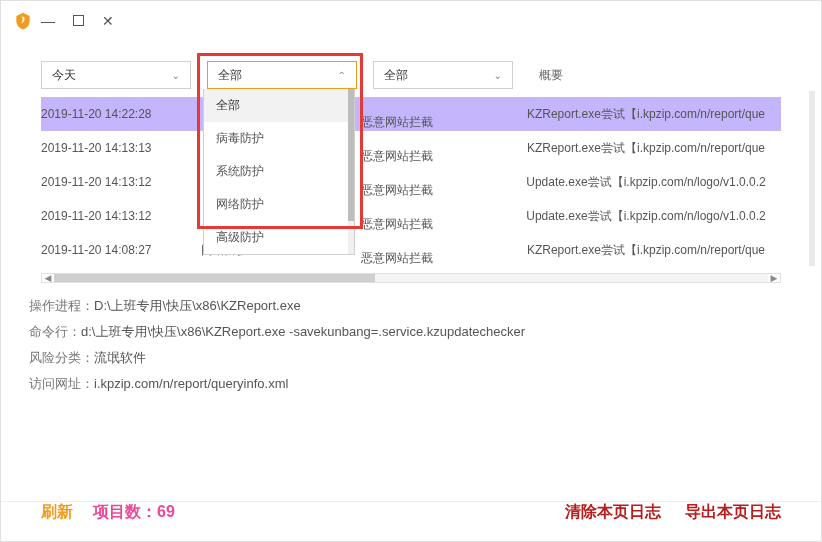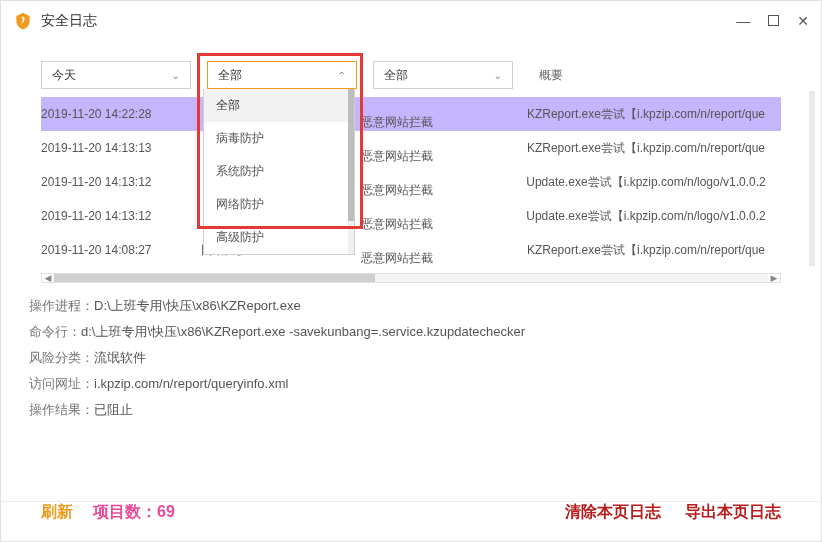--- a/index.html
+++ b/index.html
@@ -54,21 +54,20 @@
 </head>
 <body>
 
 <div class="titlebar">
   <span class="logo">
     <svg viewBox="0 0 24 24" width="20" height="20">
         <path d="M12 2 L20 6 V12 C20 17 16 21 12 22 C8 21 4 17 4 12 V6 Z" fill="#f29c1f"></path>
         <path d="M10 7 C12 8 12 12 10 15 C13 14 15 10 13 7 Z" fill="#fff"></path>
       </svg>
   </span>
-  <span class="title">安全日志</span>
   <div class="title-controls">
     <span>—</span>
     <span><span class="square"></span></span>
     <span>✕</span>
   </div>
 </div>
 
 <div class="filters">
   <div class="select date">
     <span>今天</span>
@@ -140,21 +139,20 @@
       <div class="thumb"></div>
     </div>
   <span class="arrow">▶</span>
 </div>
 
 <div class="details">
   <div><span class="k">操作进程：</span><span>D:\上班专用\快压\x86\KZReport.exe</span></div>
   <div><span class="k">命令行：</span><span>d:\上班专用\快压\x86\KZReport.exe -savekunbang=.service.kzupdatechecker</span></div>
   <div><span class="k">风险分类：</span><span>流氓软件</span></div>
   <div><span class="k">访问网址：</span><span>i.kpzip.com/n/report/queryinfo.xml</span></div>
-  <div><span class="k">操作结果：</span><span>已阻止</span></div>
 </div>
 
 <div class="footer">
   <span class="refresh">刷新</span>
   <span class="count">项目数：69</span>
   <span class="spacer"></span>
   <span class="action">清除本页日志</span>
   <span class="action">导出本页日志</span>
 </div>
 

